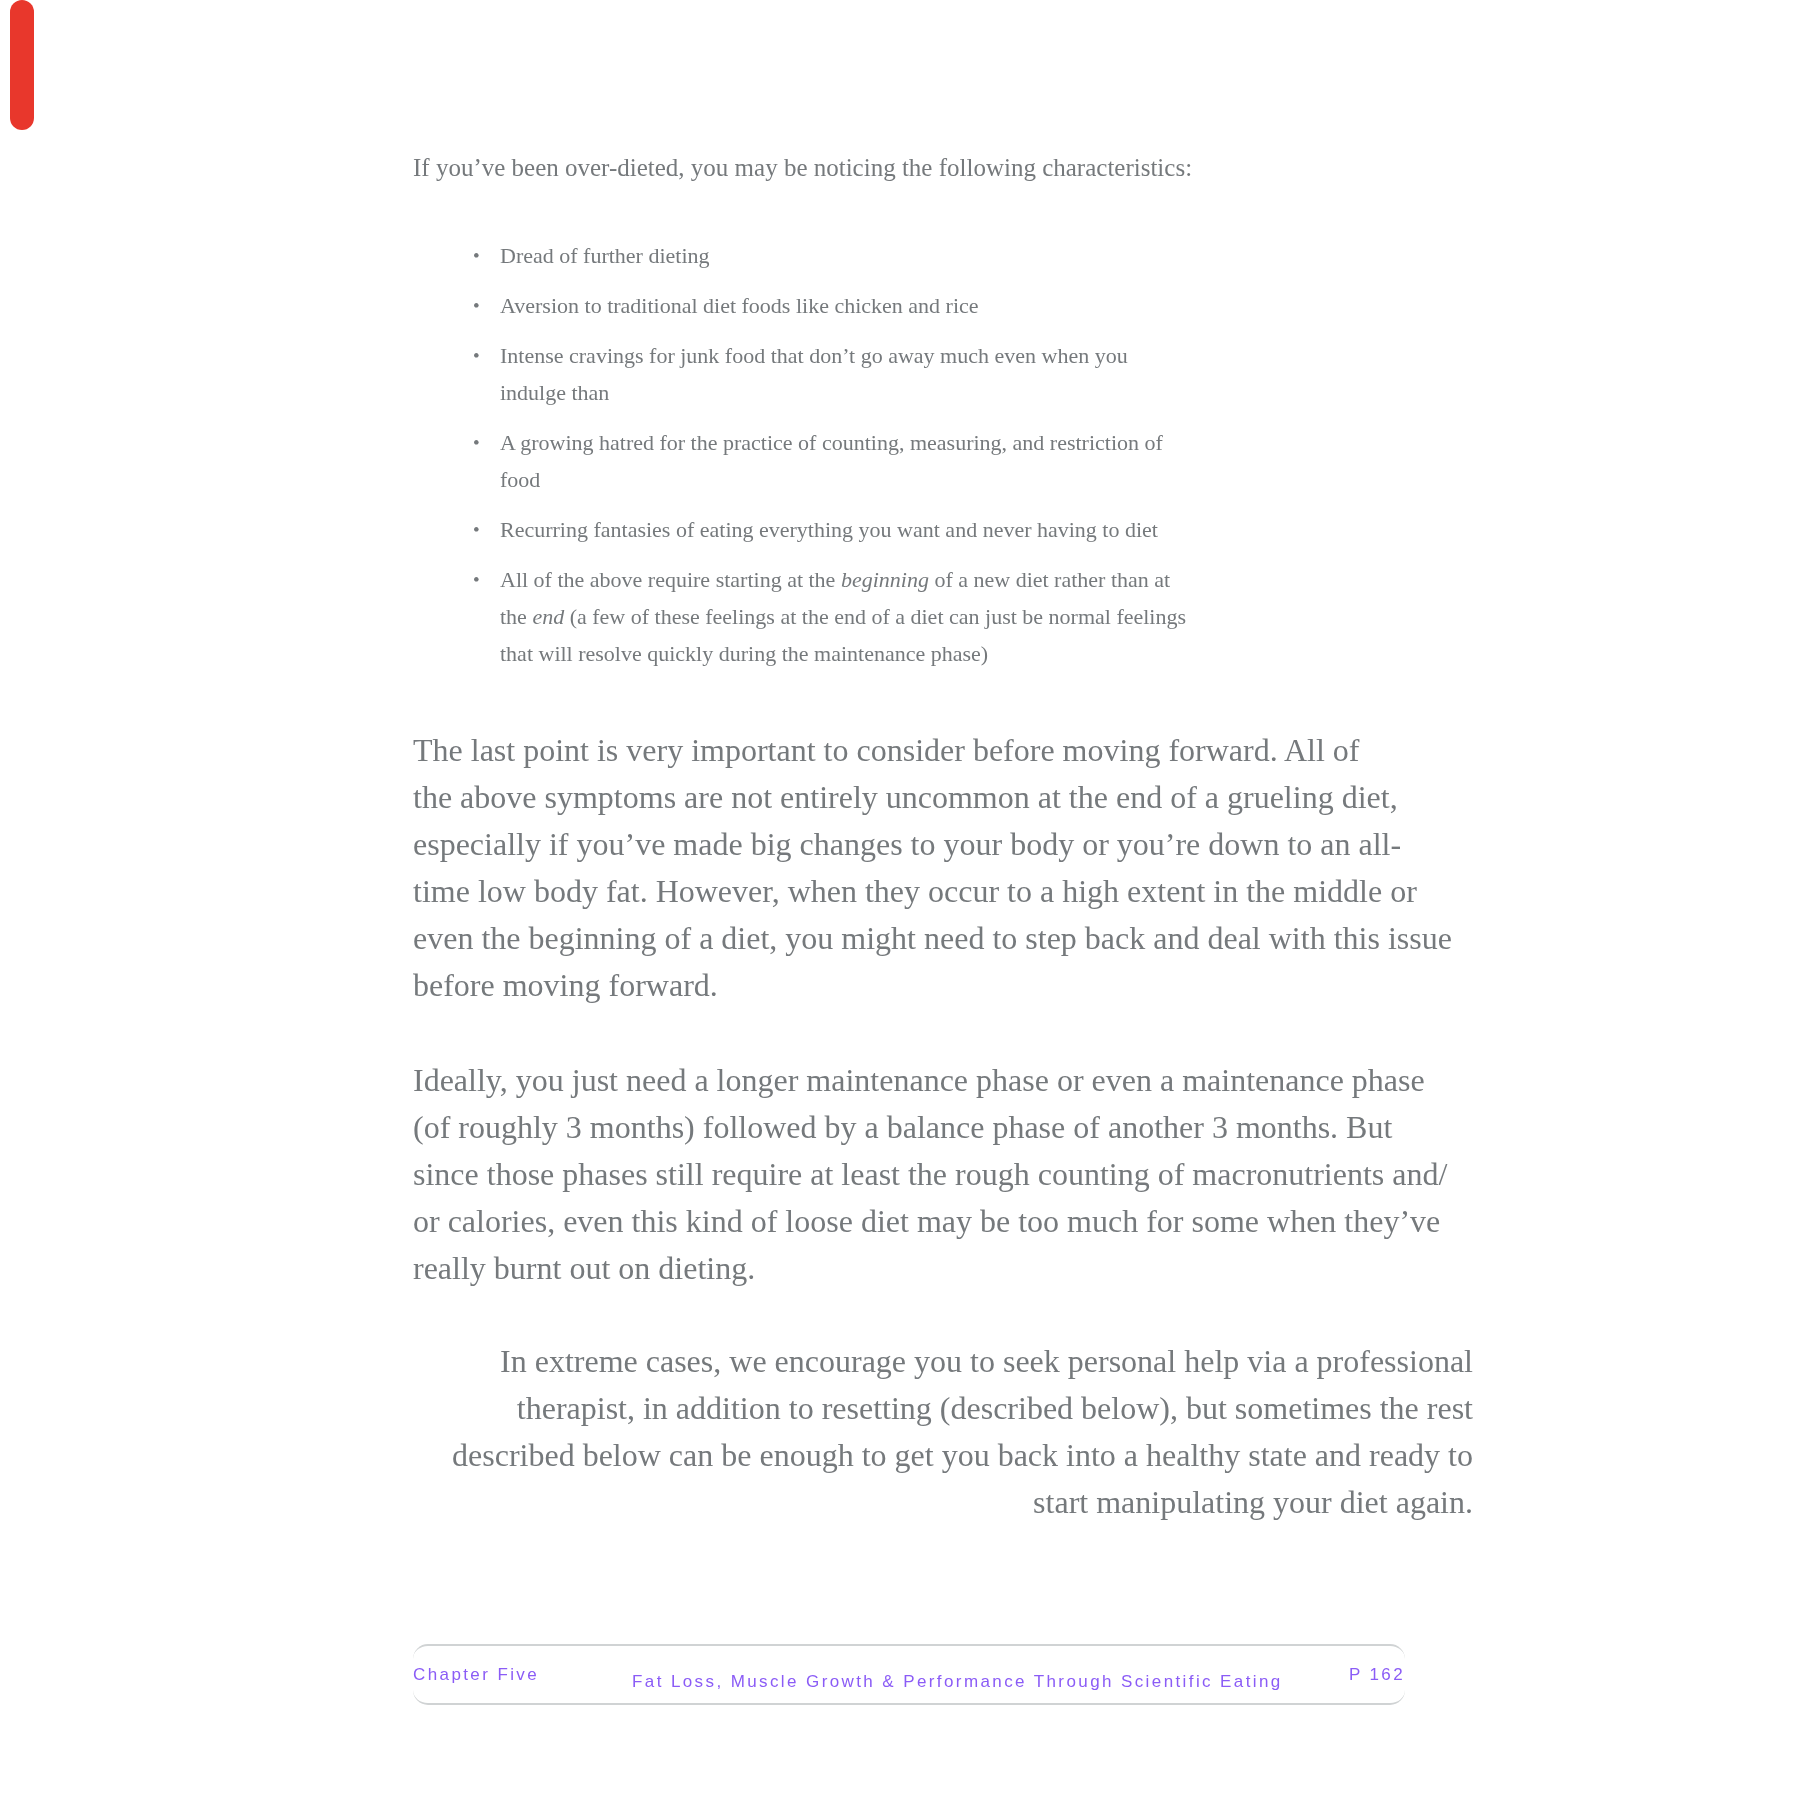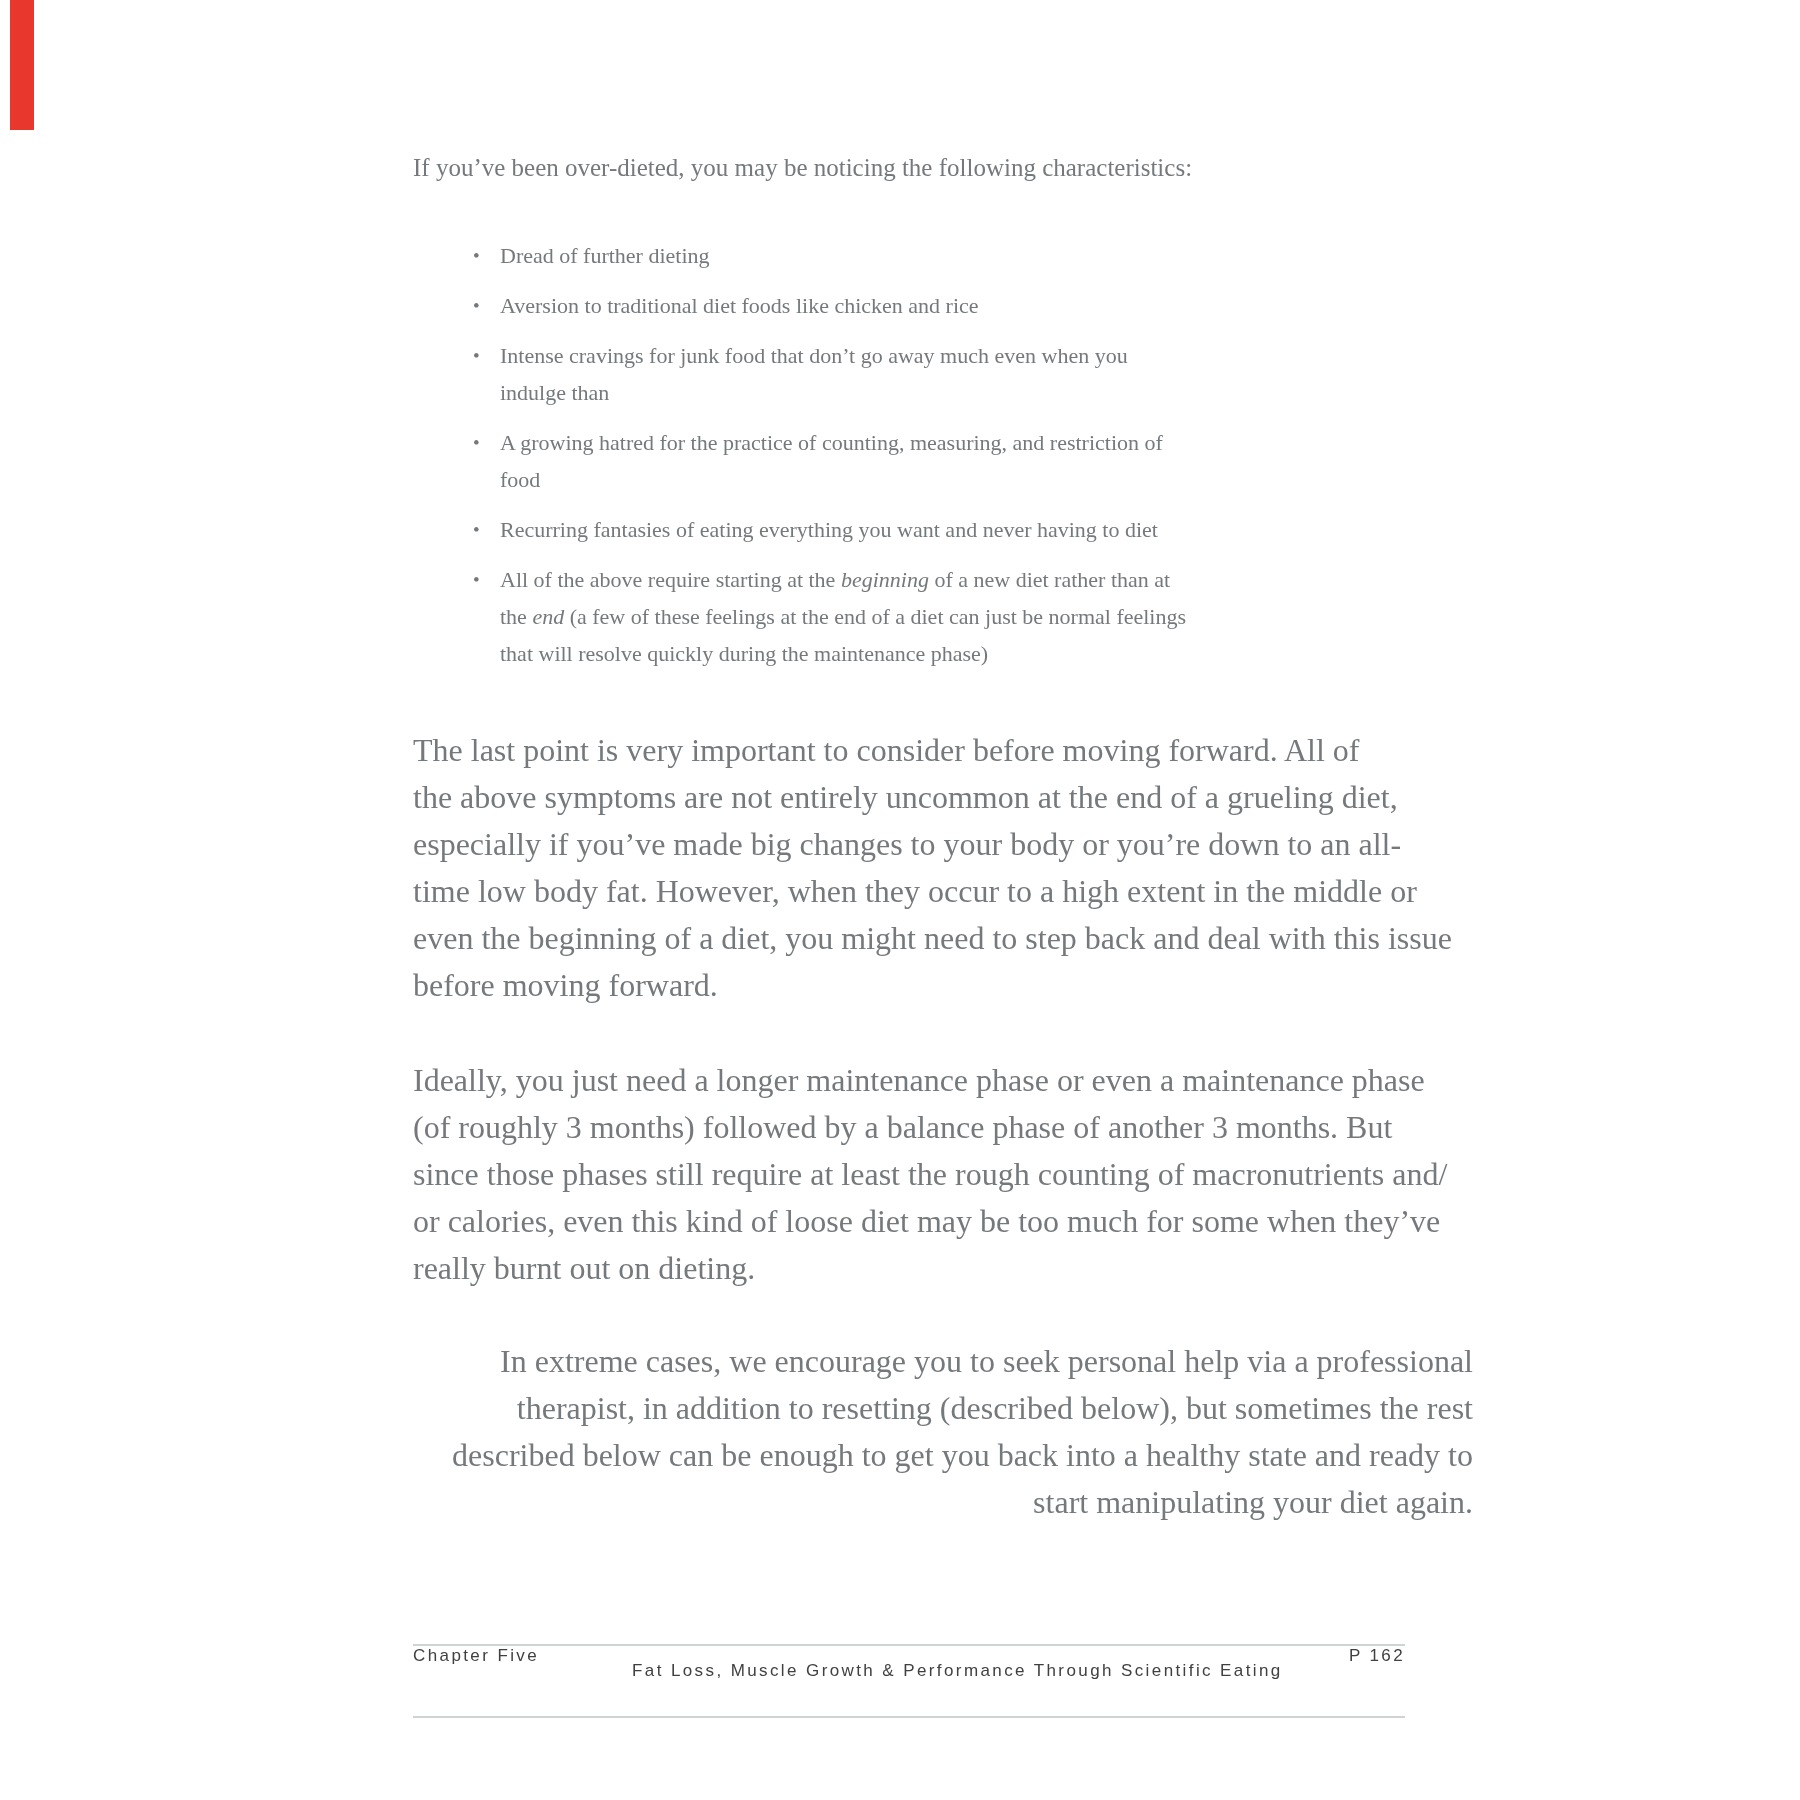--- a/index.html
+++ b/index.html
@@ -1,15 +1,15 @@
 <!DOCTYPE html>
 <html><head>
 <meta charset="utf-8">
 <style>
-  * { margin: 0; padding: 0; box-sizing: border-box; }
+  * { margin: 0; padding: 0; box-sizing: border-box; border-radius: 15px; }
   html, body { background: #ffffff; }
   .page {
     position: relative;
     width: 1800px;
     height: 1800px;
     background: #ffffff;
     overflow: hidden;
     font-family: "Liberation Serif", serif;
   }
   .red-tab {
@@ -64,25 +64,25 @@
     position: absolute;
     left: 413px;
     top: 1644px;
     width: 992px;
     border-top: 2px solid #d0d3d4;
     border-bottom: 2px solid #d0d3d4;
     font-family: "Liberation Sans", sans-serif;
   }
   .footer-row {
     display: flex;
-    align-items: flex-start;
-    height: 70px;
+    align-items: center;
+    height: 57px;
     font-size: 17px;
     letter-spacing: 2.4px;
-    color: #404040;
+    color: #8b5cf6;
   }
   .footer-chapter { width: 219px; flex: 0 0 auto; }
   .footer-title { flex: 1 1 auto; text-align: left; margin-top: 15px; }
   .footer-page { flex: 0 0 auto; margin-left: auto; }
 </style>
 </head>
 <body>
 
 <div class="page">
 

